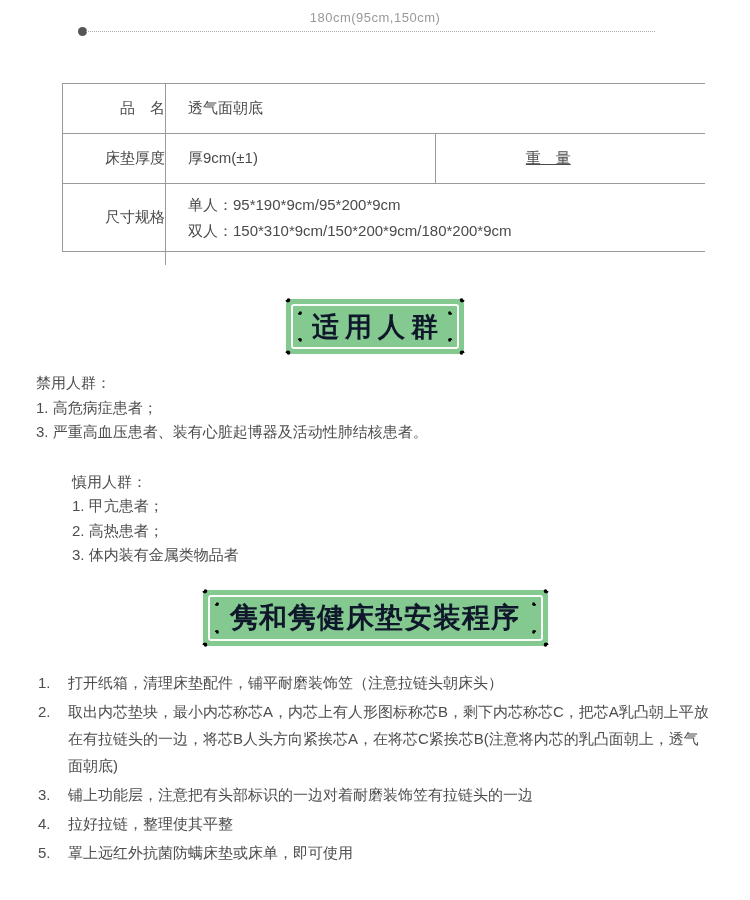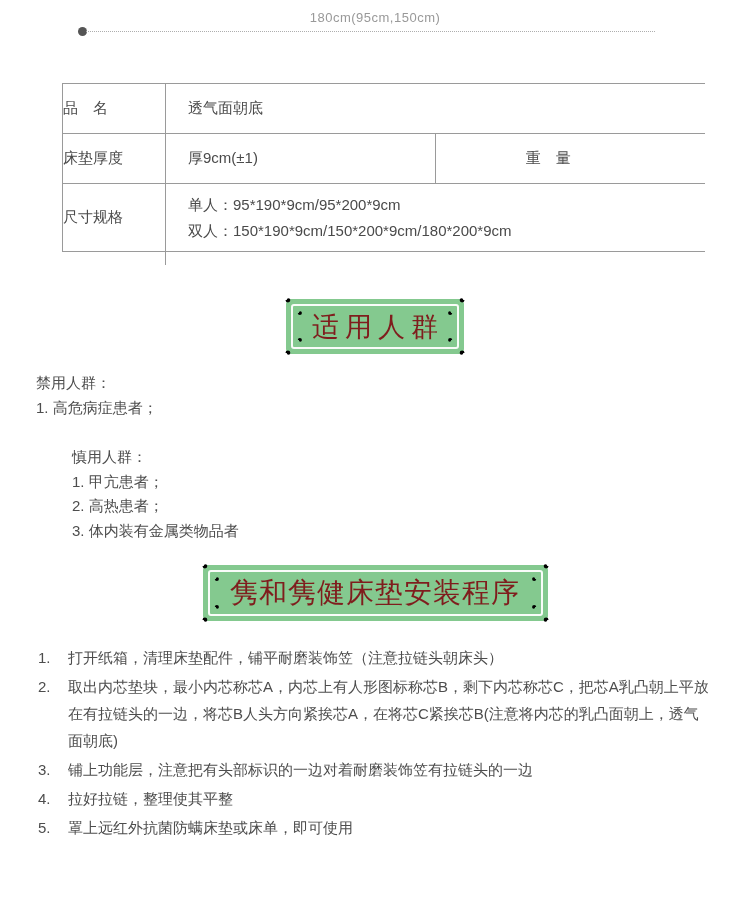--- a/index.html
+++ b/index.html
@@ -38,39 +38,39 @@
   table.spec{
     width:643px;border-collapse:collapse;table-layout:fixed;
     font-size:15px;color:#4a4a4a;
   }
   table.spec td{
     border-bottom:1px solid var(--line-gray);
     vertical-align:middle;
   }
   table.spec tr:first-child td{border-top:1px solid var(--line-gray);}
   td.lbl{
-    width:103px;text-align:left;
+    width:103px;text-align:right;
     border-left:1px solid var(--line-gray);
     border-right:1px solid var(--line-gray);
   }
   td.val{padding-left:22px;}
   tr.r1 td{height:50px;}
   tr.r2 td{height:50px;}
   tr.r3 td{height:68px;}
   td.thick{width:150px;border-right:1px solid var(--line-gray);padding-left:22px;}
   td.weight{padding-left:0;text-align:left;}
-  td.weight .w-inner{padding-left:90px;}
+  td.weight .w-inner{padding-left:90px;text-decoration:underline;}
   .size-line{line-height:26px;}
   
   .banner{
     position:relative;margin:0 auto;
     background:var(--banner-green);
-    border-radius:5px;color:#7f1d1d;
+    border-radius:5px;color:#0f172a;
     display:flex;align-items:center;justify-content:center;
-    font-family:"DejaVu Serif","Liberation Serif",serif;font-weight:normal;
+    font-family:"DejaVu Serif","Liberation Serif",serif;font-weight:bold;
   }
   .banner-audience{width:178px;height:55px;margin-top:47px;font-size:27px;letter-spacing:6px;text-indent:6px;}
   .banner-install{width:345px;height:56px;margin-top:22px;font-size:28px;letter-spacing:1px;align-items:center;}
   .banner .frame{
     position:absolute;inset:5px;border:2px solid rgba(255,255,255,.95);
     border-radius:3px;pointer-events:none;
   }
   .curl{position:absolute;width:13px;height:13px;}
   .curl.outer{color:var(--banner-green);}
   .curl.inner{color:#fff;width:11px;height:11px;}
@@ -119,21 +119,21 @@
       <td class="lbl">床垫厚度</td>
       <td class="thick">厚9cm(±1)</td>
       <td class="weight">
         <div class="w-inner">重　量</div>
       </td>
     </tr>
     <tr class="r3">
       <td class="lbl">尺寸规格</td>
       <td class="val" colspan="2">
         <div class="size-line">单人：95*190*9cm/95*200*9cm</div>
-        <div class="size-line">双人：150*190*9cm/150*200*9cm/180*200*9cm</div>
+        <div class="size-line">双人：150*310*9cm/150*200*9cm/180*200*9cm</div>
       </td>
     </tr>
   </tbody>
     </table>
 </div>
 
 <div class="banner banner-audience">
   <svg class="curl outer o-tl">
       <use href="#spiral"></use>
     </svg>
@@ -159,20 +159,21 @@
   <svg class="curl inner i-br">
       <use href="#spiral"></use>
     </svg>
   <span class="banner-text">适用人群</span>
 </div>
 
 <div class="audience">
   <div class="group">
     <div class="group-title">禁用人群：</div>
     <div>1. 高危病症患者；</div>
+    <div>3. 严重高血压患者、装有心脏起博器及活动性肺结核患者。</div>
   </div>
   <div class="group">
     <div class="group-title">慎用人群：</div>
     <div>1. 甲亢患者；</div>
     <div>2. 高热患者；</div>
     <div>3. 体内装有金属类物品者</div>
   </div>
 </div>
 
 <div class="banner banner-install">

